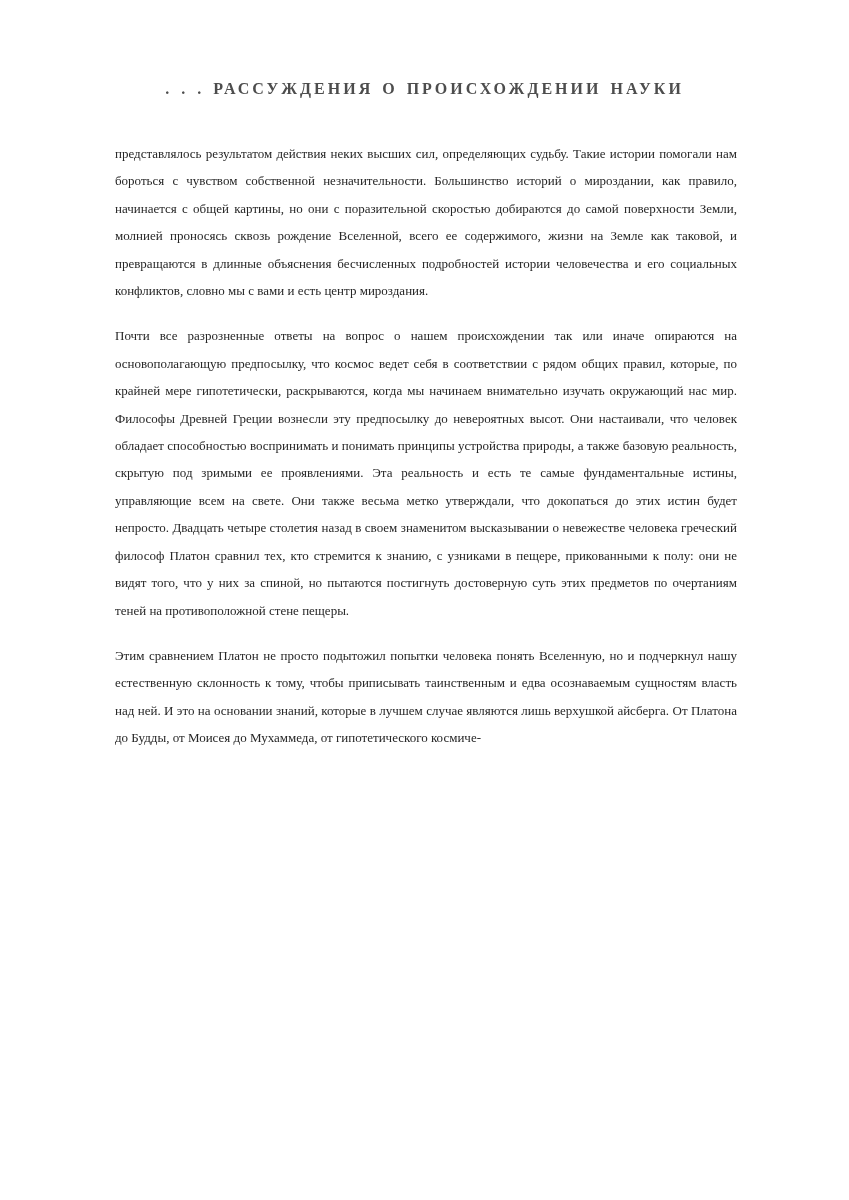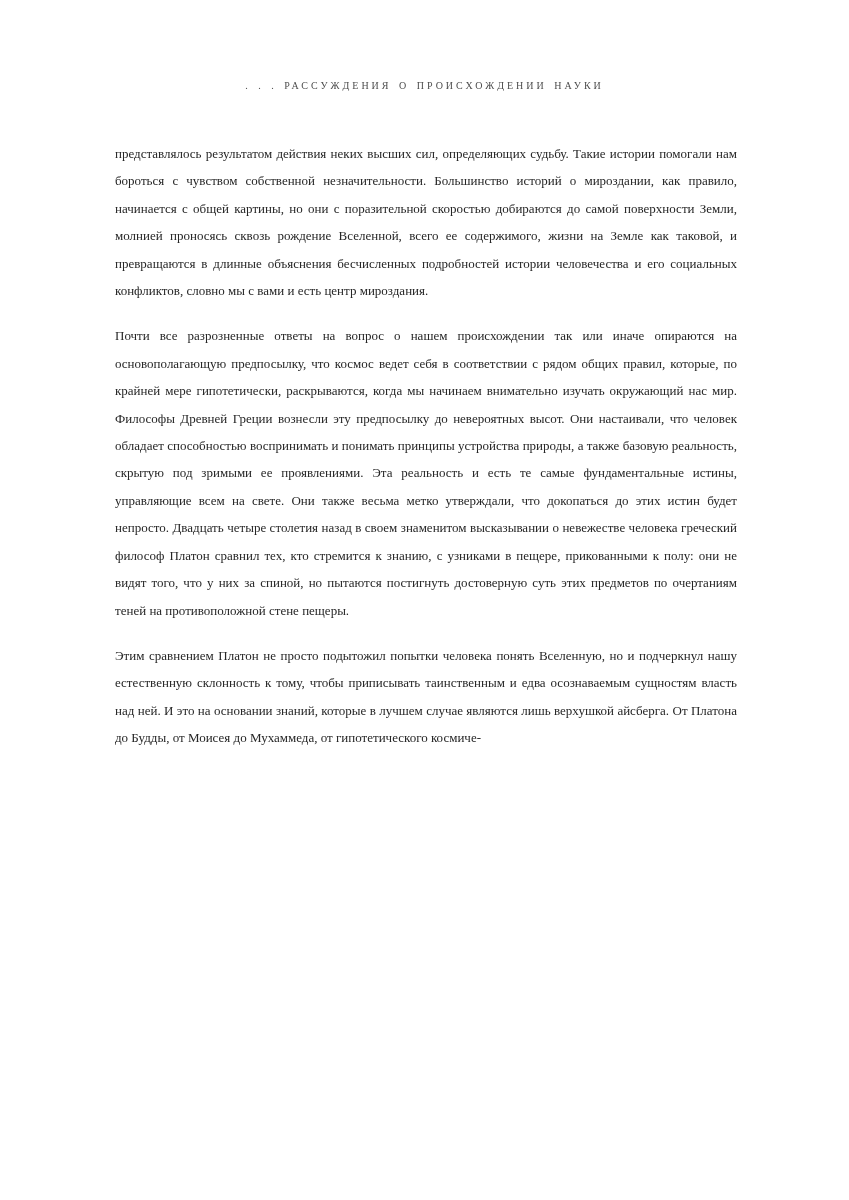--- a/index.html
+++ b/index.html
@@ -14,25 +14,25 @@
     background: #ffffff;
     overflow: hidden;
     font-family: "Liberation Serif", "DejaVu Serif", serif;
   }
   .running-header {
     position: absolute;
     top: 80px;
     left: 0;
     right: 0;
     text-align: center;
-    font-size: 10px;
+    font-size: 16px;
     letter-spacing: 3px;
     word-spacing: 2px;
     color: #4d4d4d;
-    font-weight: 400;
+    font-weight: 700;
   }
   .text-block {
     position: absolute;
     top: 140px;
     left: 115px;
     width: 622px;
     color: #262626;
     font-size: 13px;
     line-height: 27.4px;
     text-align: justify;

